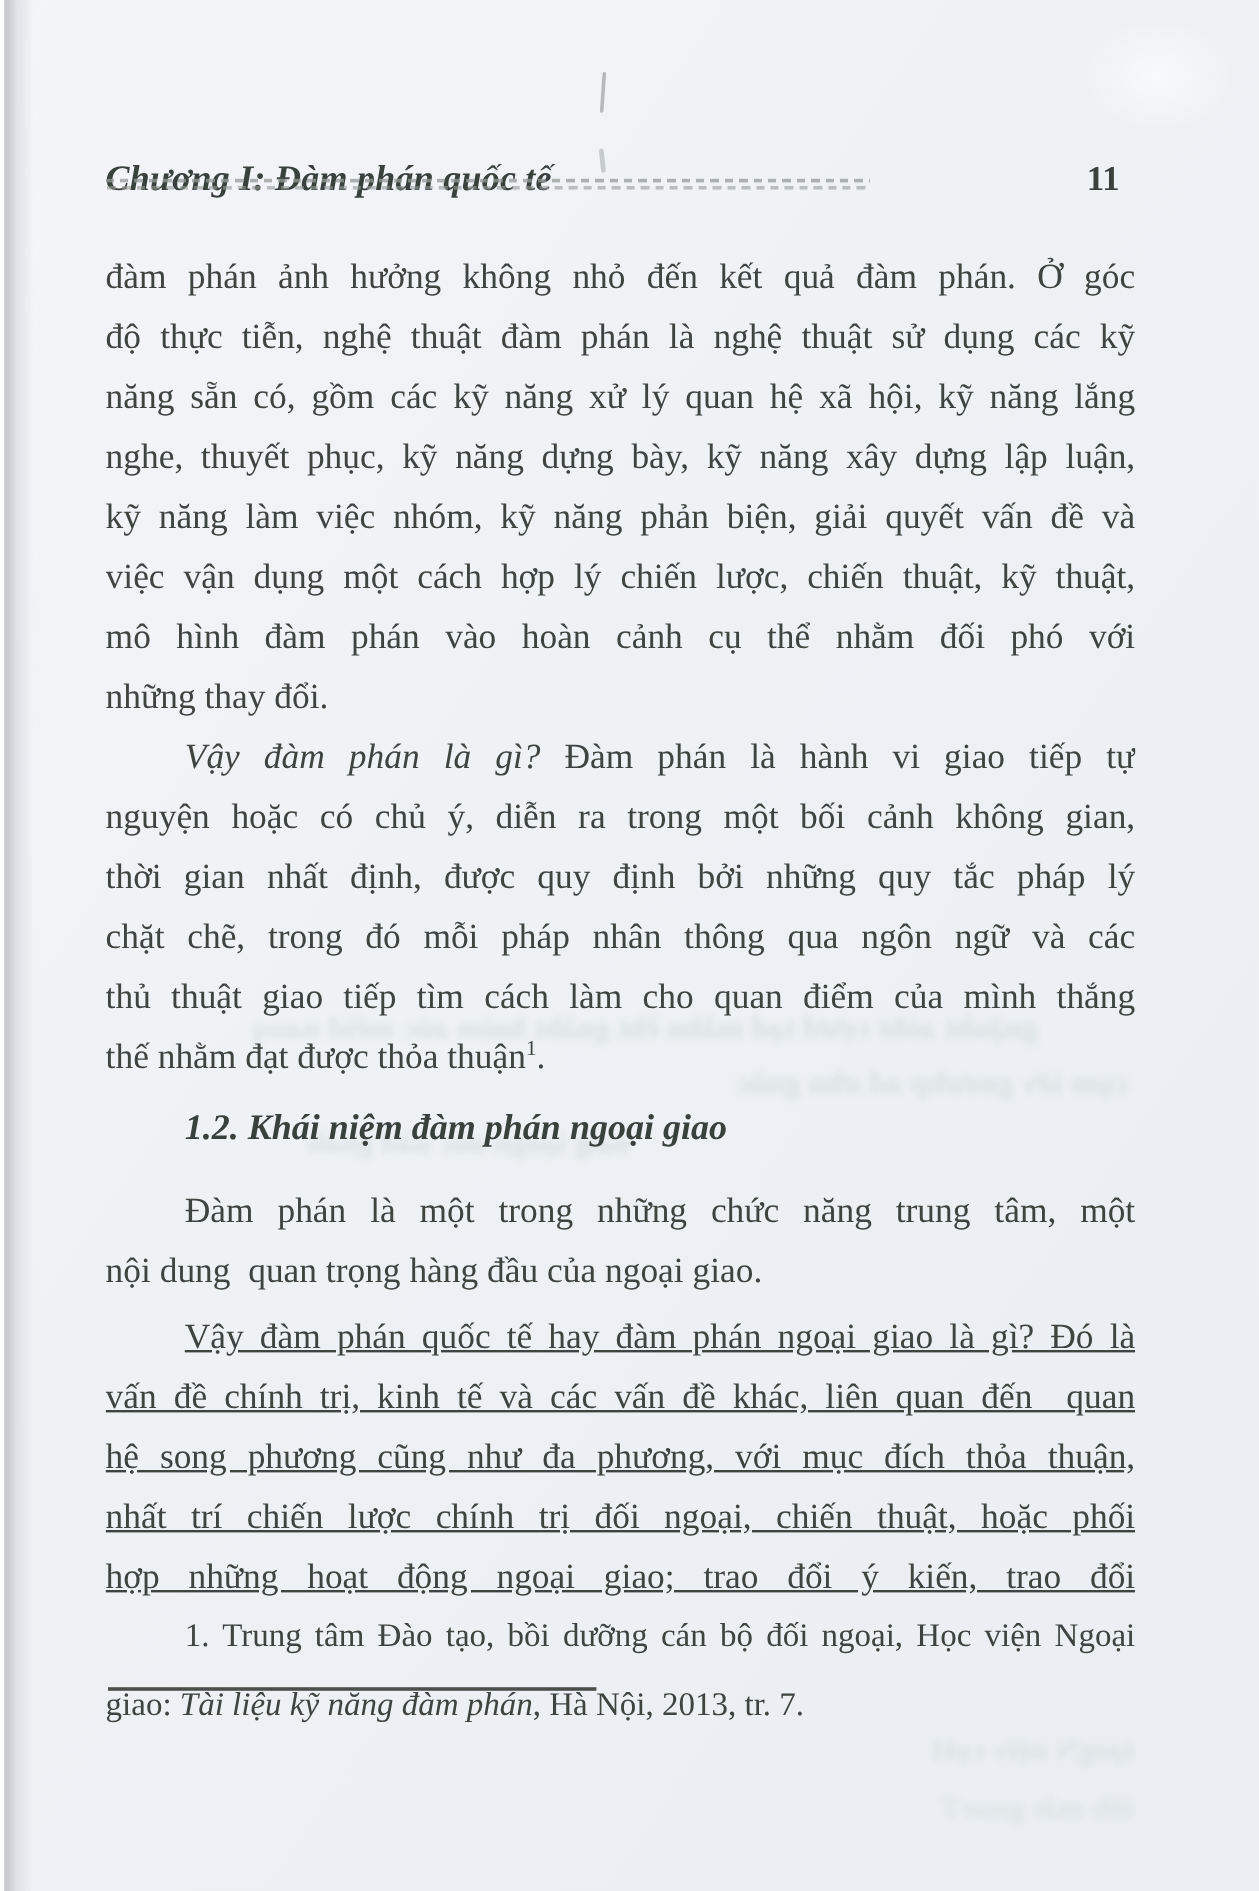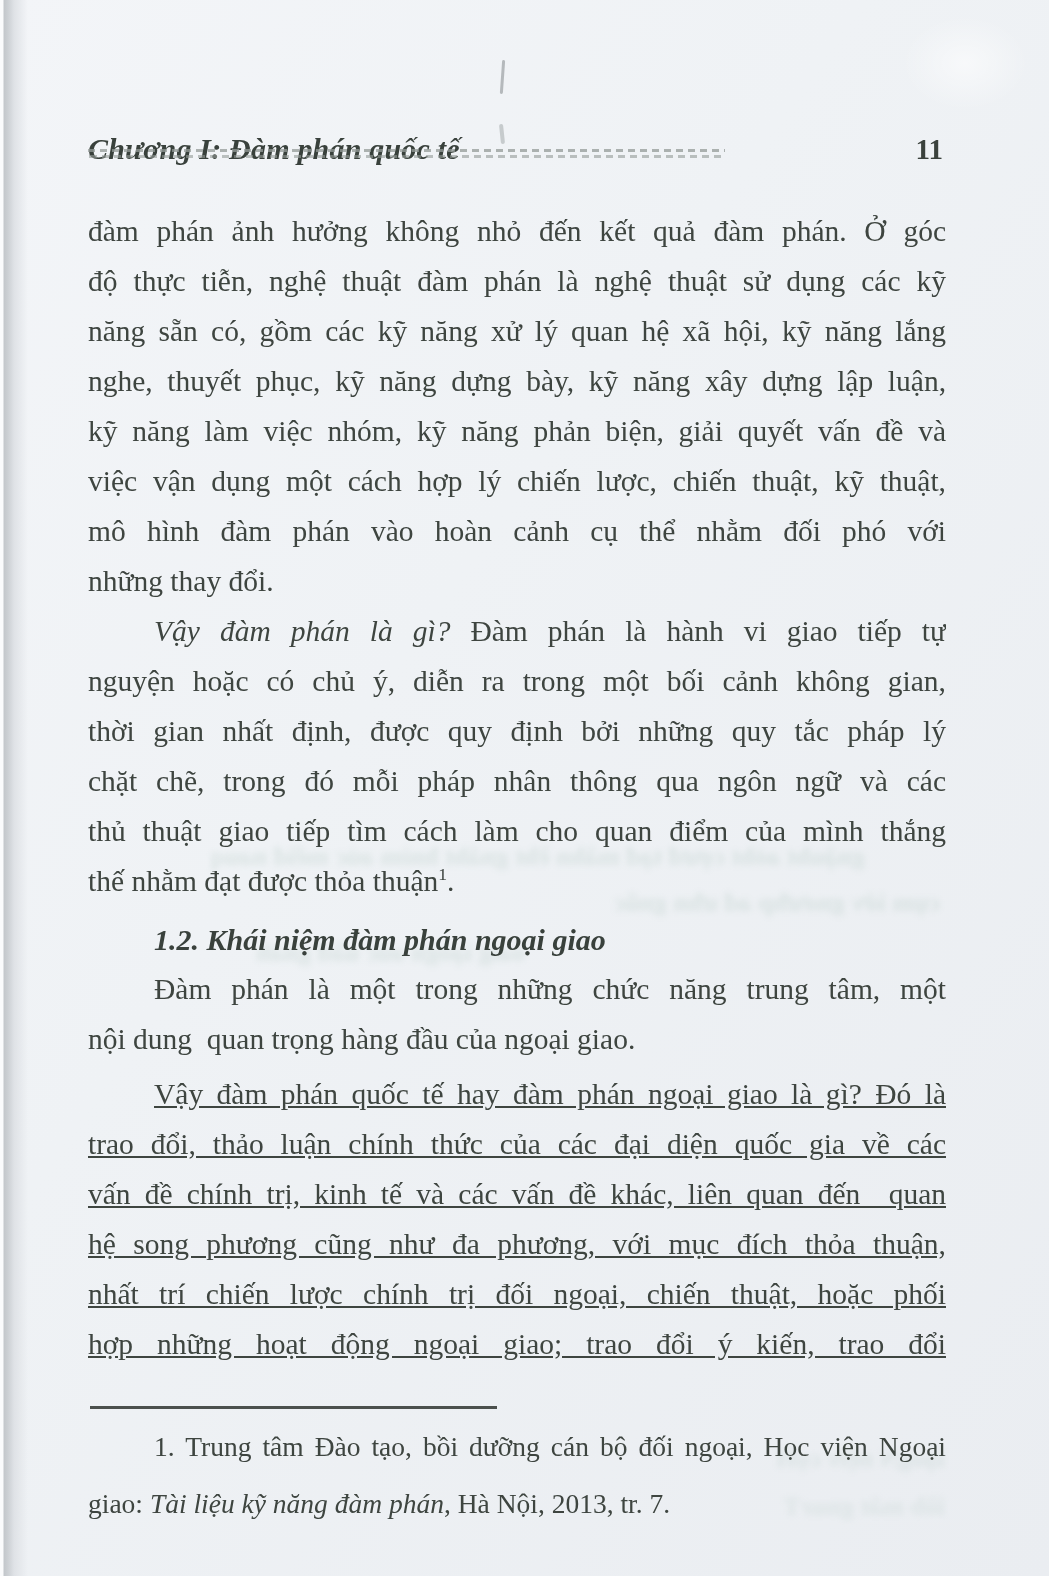--- a/index.html
+++ b/index.html
@@ -20,21 +20,21 @@
       #c3c7cb 4px,#ccd0d4 8px,
       #dfe2e6 14px, rgba(238,241,244,0) 28px);
   }
   .corner-light{
     position:absolute;right:0;top:0;width:420px;height:420px;
     background:radial-gradient(closest-side at 80% 15%, rgba(255,255,255,0.55), rgba(255,255,255,0) 75%);
     pointer-events:none;
   }
 
   .header{
-    position:absolute;left:88px;right:106px;top:106px;
+    position:absolute;left:88px;right:116px;top:106px;
     display:flex;justify-content:space-between;align-items:baseline;
   }
   .chapter-title{
     font-style:italic;font-weight:bold;font-size:30px;color:#39413c;
     letter-spacing:0.2px;
   }
   .page-number{font-weight:bold;font-size:29px;color:#3b423d;margin-top:27px;}
 
   .dashes{position:absolute;left:88px;top:149px;width:637px;height:11px;}
   .dash-row{
@@ -52,31 +52,31 @@
     line-height:50px;height:50px;overflow:hidden;
     text-align:justify;text-align-last:justify;-moz-text-align-last:justify;
   }
   .line.last{text-align-last:left;-moz-text-align-last:left;}
   .line.indent{padding-left:66px;}
   .it{font-style:italic;}
   .sup{font-size:0.6em;vertical-align:super;line-height:0;}
   .heading{
     font-weight:bold;font-style:italic;font-size:30px;
     line-height:48px;height:48px;padding-left:66px;
-    margin-top:10px;margin-bottom:0;color:#39413c;
+    margin-top:10px;margin-bottom:20px;color:#39413c;
   }
   .para{margin:0;}
   .para.p4{margin-top:5px;text-decoration:underline;}
 
   .footnote-sep{
     position:absolute;left:90px;top:1406px;width:407px;height:3px;
     background:#4b504d;
   }
   .footnote{
-    position:absolute;left:88px;top:1418px;width:858px;
+    position:absolute;left:88px;top:1334px;width:858px;
     font-size:27.5px;color:#3e4540;
   }
   .footnote .line{line-height:57px;height:57px;}
 
   
   .mark-1{
     position:absolute;left:501px;top:60px;width:3px;height:34px;
     background:rgba(108,116,118,0.45);border-radius:2px;transform:rotate(4deg);
   }
   .mark-2{
@@ -139,21 +139,20 @@
         <div class="line"><span>thủ thuật giao tiếp tìm cách làm cho quan điểm của mình thắng</span></div>
         <div class="line last"><span>thế nhằm đạt được thỏa thuận</span><span class="sup">1</span><span>.</span></div>
       </div>
       <div class="heading">1.2. Khái niệm đàm phán ngoại giao</div>
       <div class="para p3">
         <div class="line indent"><span>Đàm phán là một trong những chức năng trung tâm, một</span></div>
         <div class="line last"><span>nội dung&nbsp; quan trọng hàng đầu của ngoại giao.</span></div>
       </div>
       <div class="para p4">
         <div class="line indent"><span>Vậy đàm phán quốc tế hay đàm phán ngoại giao là gì? Đó là</span></div>
-        <div class="line"><span>trao đổi, thảo luận chính thức của các đại diện quốc gia về các</span></div>
         <div class="line"><span>vấn đề chính trị, kinh tế và các vấn đề khác, liên quan đến&nbsp; quan</span></div>
         <div class="line"><span>hệ song phương cũng như đa phương, với mục đích thỏa thuận,</span></div>
         <div class="line"><span>nhất trí chiến lược chính trị đối ngoại, chiến thuật, hoặc phối</span></div>
         <div class="line"><span>hợp những hoạt động ngoại giao; trao đổi ý kiến, trao đổi</span></div>
       </div>
     </div>
 
   <div class="footnote-sep"></div>
   <div class="footnote">
       <div class="line indent"><span>1. Trung tâm Đào tạo, bồi dưỡng cán bộ đối ngoại, Học viện Ngoại</span></div>

